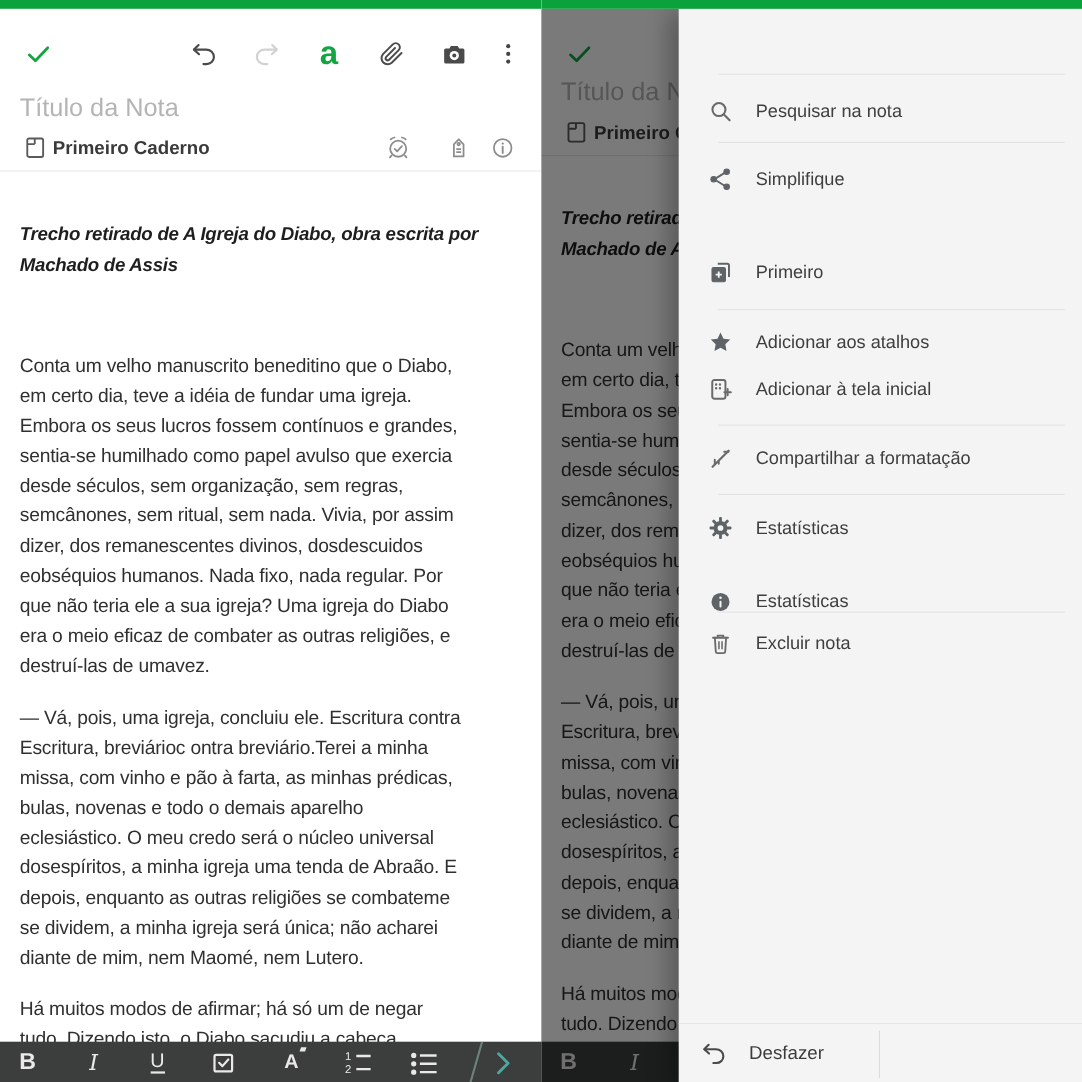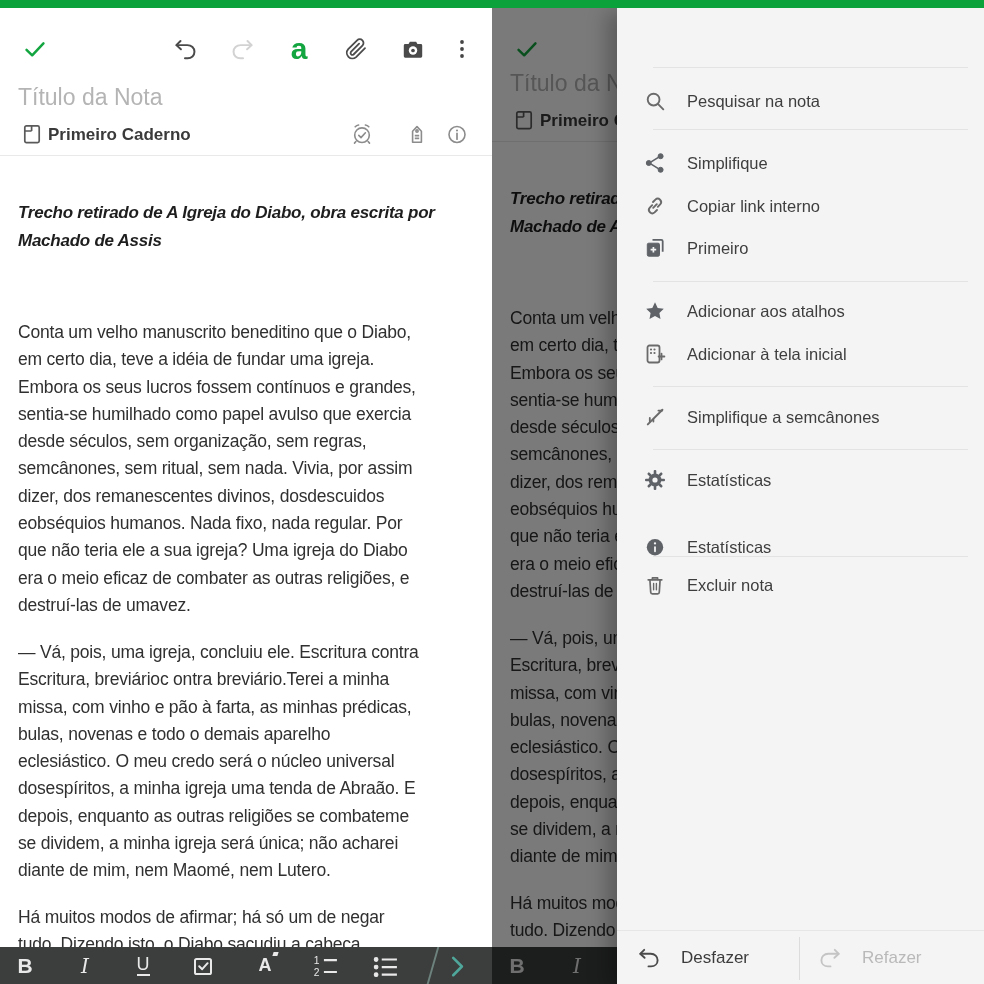--- a/index.html
+++ b/index.html
@@ -384,28 +384,20 @@
       <div class="mdivider" style="top:121px"></div>
 
       <div class="mrow" style="top:134px">
         <span class="micon">
             <svg width="24" height="24" viewBox="0 0 24 24" fill="#5f6368" stroke="#5f6368">
               <use href="#ic-share"></use>
             </svg>
           </span>
         <span class="mlabel">Simplifique</span>
       </div>
-      <div class="mrow" style="top:177px">
-        <span class="micon">
-            <svg width="24" height="24" viewBox="0 0 24 24" stroke="#6a6a6a">
-              <use href="#ic-link"></use>
-            </svg>
-          </span>
-        <span class="mlabel">Copiar link interno</span>
-      </div>
       <div class="mrow" style="top:219px">
         <span class="micon">
             <svg width="24" height="24" viewBox="0 0 24 24" fill="#5f6368" stroke="#5f6368">
               <use href="#ic-duplicate"></use>
             </svg>
           </span>
         <span class="mlabel">Primeiro</span>
       </div>
       <div class="mdivider" style="top:273px"></div>
 
@@ -426,21 +418,21 @@
         <span class="mlabel">Adicionar à tela inicial</span>
       </div>
       <div class="mdivider" style="top:378px"></div>
 
       <div class="mrow" style="top:388px">
         <span class="micon">
             <svg width="24" height="24" viewBox="0 0 24 24" stroke="#6a6a6a">
               <use href="#ic-simplify"></use>
             </svg>
           </span>
-        <span class="mlabel">Simplifique a semcânones</span>
+        <span class="mlabel">Compartilhar a formatação</span>
       </div>
       <div class="mdivider" style="top:441px"></div>
 
       <div class="mrow" style="top:451px">
         <span class="micon">
             <svg width="24" height="24" viewBox="0 0 24 24" fill="#5f6368">
               <use href="#ic-gear"></use>
             </svg>
           </span>
         <span class="mlabel">Estatísticas</span>
@@ -465,23 +457,17 @@
       </div>
 
       <div class="menu-bottom">
         <div class="mb-group mb-undo">
           <svg width="24" height="24" viewBox="0 0 24 24" stroke="#4a4a4a">
               <use href="#ic-undo"></use>
             </svg>
           <span class="mb-label">Desfazer</span>
         </div>
         <div class="mb-vdiv"></div>
-        <div class="mb-group mb-redo">
-          <svg width="24" height="24" viewBox="0 0 24 24" stroke="#c4c4c4" style="transform:scaleX(-1)">
-              <use href="#ic-undo"></use>
-            </svg>
-          <span class="mb-label">Refazer</span>
-        </div>
       </div>
     </div>
   </div>
 
 </div>
 
 </body></html>

